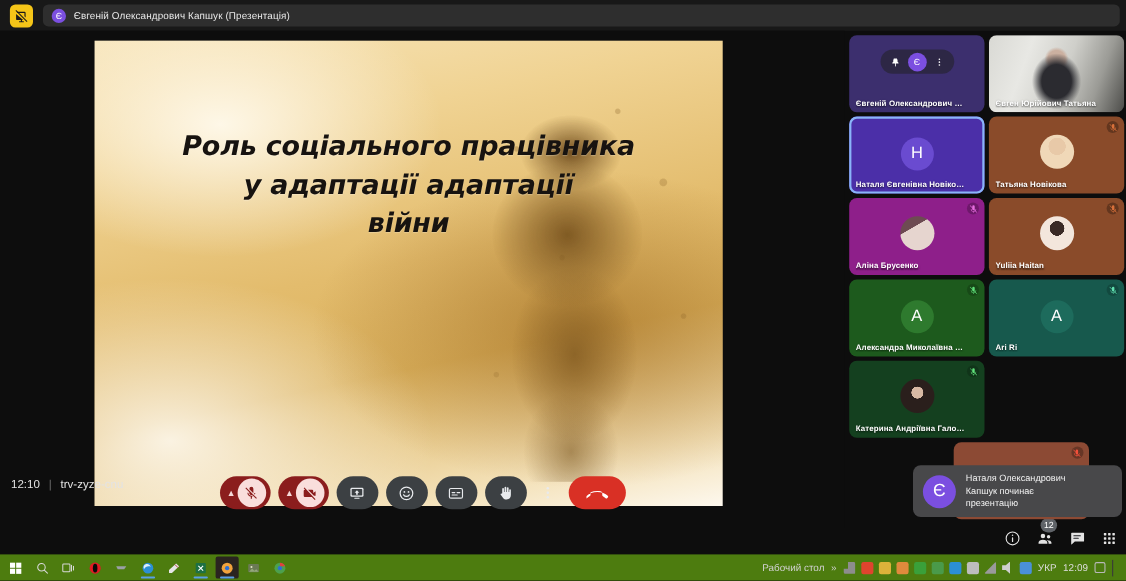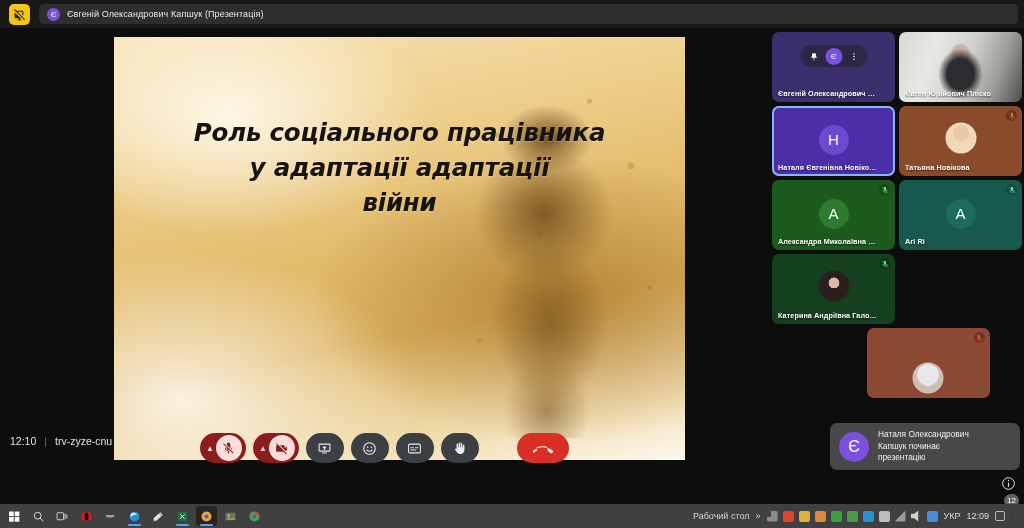--- a/index.html
+++ b/index.html
@@ -29,21 +29,21 @@
   }
   .chip-avatar {
     width: 13px; height: 13px; border-radius: 50%; background: #7b4fe0;
     color: #fff; font-size: 8px; line-height: 13px; text-align: center; flex: 0 0 auto;
   }
   .chip-text { color: #e8e8e8; font-size: 9px; letter-spacing: .1px; white-space: nowrap; }
 
   
   .stage { position: absolute; left: 0; top: 28px; width: 768px; height: 452px; background: #0d0d0d; }
   .slide {
-    position: absolute; left: 114px; top: 9px; width: 571px; height: 423px;
+    position: absolute; left: 86px; top: 9px; width: 571px; height: 423px;
     background:
       radial-gradient(ellipse 70% 55% at 78% 62%, rgba(150,96,24,0.55) 0%, rgba(150,96,24,0) 62%),
       radial-gradient(ellipse 52% 42% at 20% 18%, rgba(255,250,238,0.92) 0%, rgba(255,250,238,0) 68%),
       radial-gradient(ellipse 60% 50% at 12% 86%, rgba(255,252,246,0.85) 0%, rgba(255,252,246,0) 70%),
       linear-gradient(168deg, #f7e4b8 0%, #f0d393 22%, #e3bc6d 48%, #dcb35f 66%, #f3e0b6 88%, #fdf8ee 100%);
     overflow: hidden;
     padding-left: 16px;
   }
   .slide-title {
     position: absolute; left: 0; top: 78px; width: 100%;
@@ -98,21 +98,21 @@
   .meet-info {
     position: absolute; left: 10px; bottom: 28px; height: 22px;
     display: flex; align-items: center; gap: 8px;
     color: #e3e3e3; font-size: 10.5px;
   }
   .meet-info .sep { color: #6b6b6b; }
 
   
   .meet-actions {
     position: absolute; right: 8px; bottom: 26px; height: 26px;
-    display: flex; align-items: center; gap: 14px; flex-direction: column;
+    display: flex; align-items: center; gap: 14px;
   }
   .meet-actions .act { position: relative; color: #e3e3e3; display: flex; align-items: center; }
   .badge {
     position: absolute; top: -11px; left: 4px;
     min-width: 15px; height: 13px; border-radius: 7px; background: #5f6368;
     color: #fff; font-size: 8px; line-height: 13px; text-align: center; padding: 0 3px;
   }
 
   
   .grid { position: absolute; left: 772px; top: 32px; width: 250px; }
@@ -166,21 +166,21 @@
   .toast-avatar {
     width: 30px; height: 30px; border-radius: 50%; background: #7b4fe0;
     color: #fff; font-size: 16px; display: flex; align-items: center;
     justify-content: center; flex: 0 0 auto;
   }
   .toast-text { color: #f1f1f1; font-size: 8.3px; line-height: 11.5px; }
 
   
   .taskbar {
     position: absolute; left: 0; bottom: 0; width: 1024px; height: 24px;
-    background: #404040; display: flex; align-items: center;
+    background: #4d7c0f; display: flex; align-items: center;
   }
   .tb-left { display: flex; align-items: center; gap: 3px; padding-left: 4px; }
   .tb-ico {
     width: 21px; height: 20px; display: flex; align-items: center; justify-content: center;
     position: relative; border-radius: 2px;
   }
   .tb-ico.active { background: #2a2420; }
   .tb-ico .uline {
     position: absolute; bottom: 0; left: 4px; right: 4px; height: 2px; background: #5aa0e8; border-radius: 1px;
   }
@@ -359,41 +359,63 @@
                 <circle cx="12" cy="12" r="2" fill="#fff"></circle>
                 <circle cx="12" cy="19" r="2" fill="#fff"></circle>
               </svg>
           </span>
         </div>
         <span class="name">Євгеній Олександрович Капшук</span>
       </div>
 
       <div class="tile" style="background:#1b1b1b">
         <div class="webcam"></div>
-        <span class="name">Євген Юрійович Пліско</span>
+        <span class="name">Євген Юрійович Татьяна</span>
       </div>
     </div>
 
     <div class="row">
       <div class="tile speaking" style="background:#4b2fa8">
         <span class="avatar-letter" style="background:#6a4bd0">Н</span>
         <span class="name">Наталя Євгенівна Новікова</span>
       </div>
       <div class="tile" style="background:#8a4b2a">
         <span class="avatar-photo" style="background:radial-gradient(circle at 50% 34%, #e8c9a8 0 30%, #f0d8b8 31% 100%)"></span>
         <span class="mic-off" style="background:rgba(0,0,0,.28)">
           <svg width="8" height="8" viewBox="0 0 24 24">
               <path d="M3 2 2 3.3l18.8 18.8 1.2-1.3z" fill="#d9703a"></path>
               <path d="M12 15.3a3.3 3.3 0 0 0 3.3-3.4V5.3a3.3 3.3 0 0 0-6.6 0v6.6A3.3 3.3 0 0 0 12 15.3zM18 11.9a6 6 0 0 1-12 0H4.4a7.6 7.6 0 0 0 6.8 7.5V22h1.6v-2.6a7.6 7.6 0 0 0 6.8-7.5z" fill="#d9703a"></path>
             </svg>
         </span>
         <span class="name">Татьяна Новікова</span>
       </div>
     </div>
 
+    <div class="row">
+      <div class="tile" style="background:#8e1f8a">
+        <span class="avatar-photo" style="background:linear-gradient(150deg,#6d4b52 0 34%, #e6d5cf 35% 100%)"></span>
+        <span class="mic-off" style="background:rgba(0,0,0,.22)">
+          <svg width="8" height="8" viewBox="0 0 24 24">
+              <path d="M3 2 2 3.3l18.8 18.8 1.2-1.3z" fill="#e86de0"></path>
+              <path d="M12 15.3a3.3 3.3 0 0 0 3.3-3.4V5.3a3.3 3.3 0 0 0-6.6 0v6.6A3.3 3.3 0 0 0 12 15.3zM18 11.9a6 6 0 0 1-12 0H4.4a7.6 7.6 0 0 0 6.8 7.5V22h1.6v-2.6a7.6 7.6 0 0 0 6.8-7.5z" fill="#e86de0"></path>
+            </svg>
+        </span>
+        <span class="name">Аліна Брусенко</span>
+      </div>
+      <div class="tile" style="background:#8a4b2a">
+        <span class="avatar-photo" style="background:radial-gradient(circle at 50% 36%, #3a2a26 0 26%, #f3e6dc 27% 100%)"></span>
+        <span class="mic-off" style="background:rgba(0,0,0,.28)">
+          <svg width="8" height="8" viewBox="0 0 24 24">
+              <path d="M3 2 2 3.3l18.8 18.8 1.2-1.3z" fill="#d9703a"></path>
+              <path d="M12 15.3a3.3 3.3 0 0 0 3.3-3.4V5.3a3.3 3.3 0 0 0-6.6 0v6.6A3.3 3.3 0 0 0 12 15.3zM18 11.9a6 6 0 0 1-12 0H4.4a7.6 7.6 0 0 0 6.8 7.5V22h1.6v-2.6a7.6 7.6 0 0 0 6.8-7.5z" fill="#d9703a"></path>
+            </svg>
+        </span>
+        <span class="name">Yuliia Haitan</span>
+      </div>
+    </div>
 
     <div class="row">
       <div class="tile" style="background:#1d5a1d">
         <span class="avatar-letter" style="background:#2e7a2e">А</span>
         <span class="mic-off" style="background:rgba(0,0,0,.18)">
           <svg width="8" height="8" viewBox="0 0 24 24">
               <path d="M3 2 2 3.3l18.8 18.8 1.2-1.3z" fill="#5fe07a"></path>
               <path d="M12 15.3a3.3 3.3 0 0 0 3.3-3.4V5.3a3.3 3.3 0 0 0-6.6 0v6.6A3.3 3.3 0 0 0 12 15.3zM18 11.9a6 6 0 0 1-12 0H4.4a7.6 7.6 0 0 0 6.8 7.5V22h1.6v-2.6a7.6 7.6 0 0 0 6.8-7.5z" fill="#5fe07a"></path>
             </svg>
         </span>

